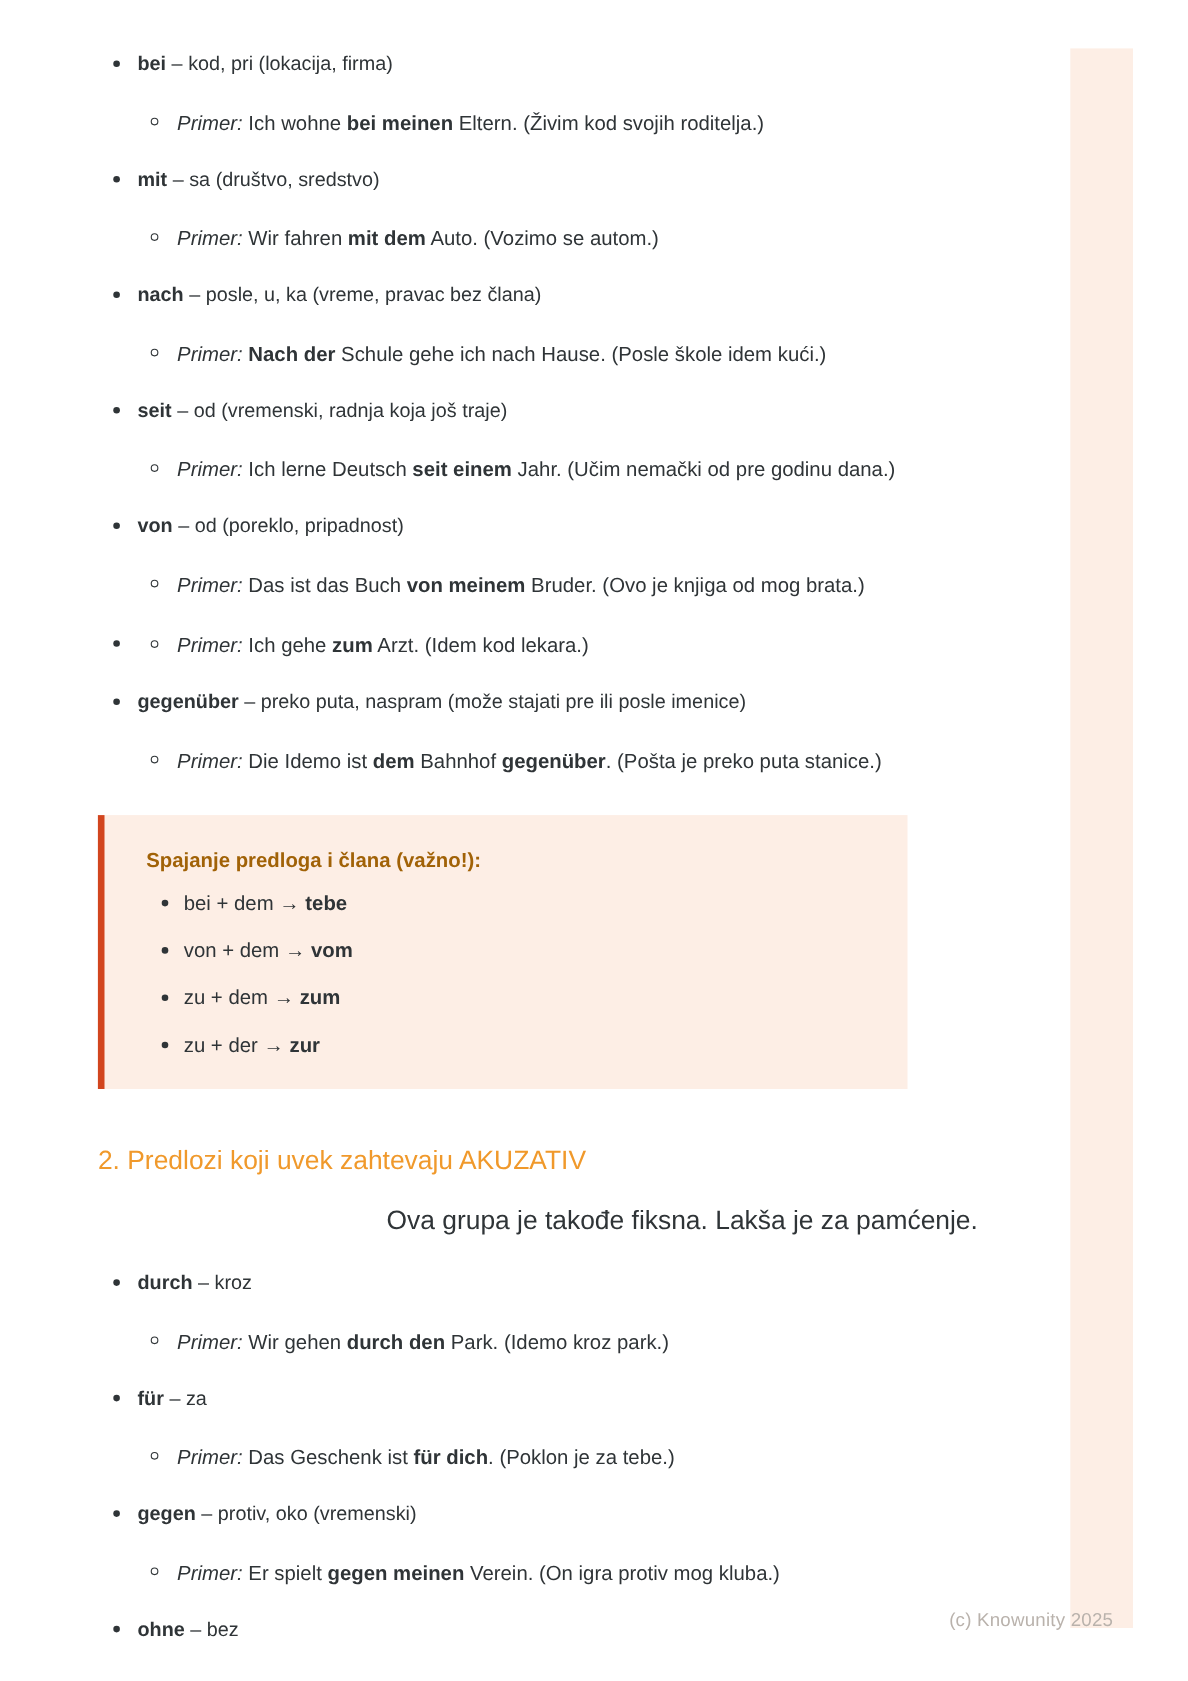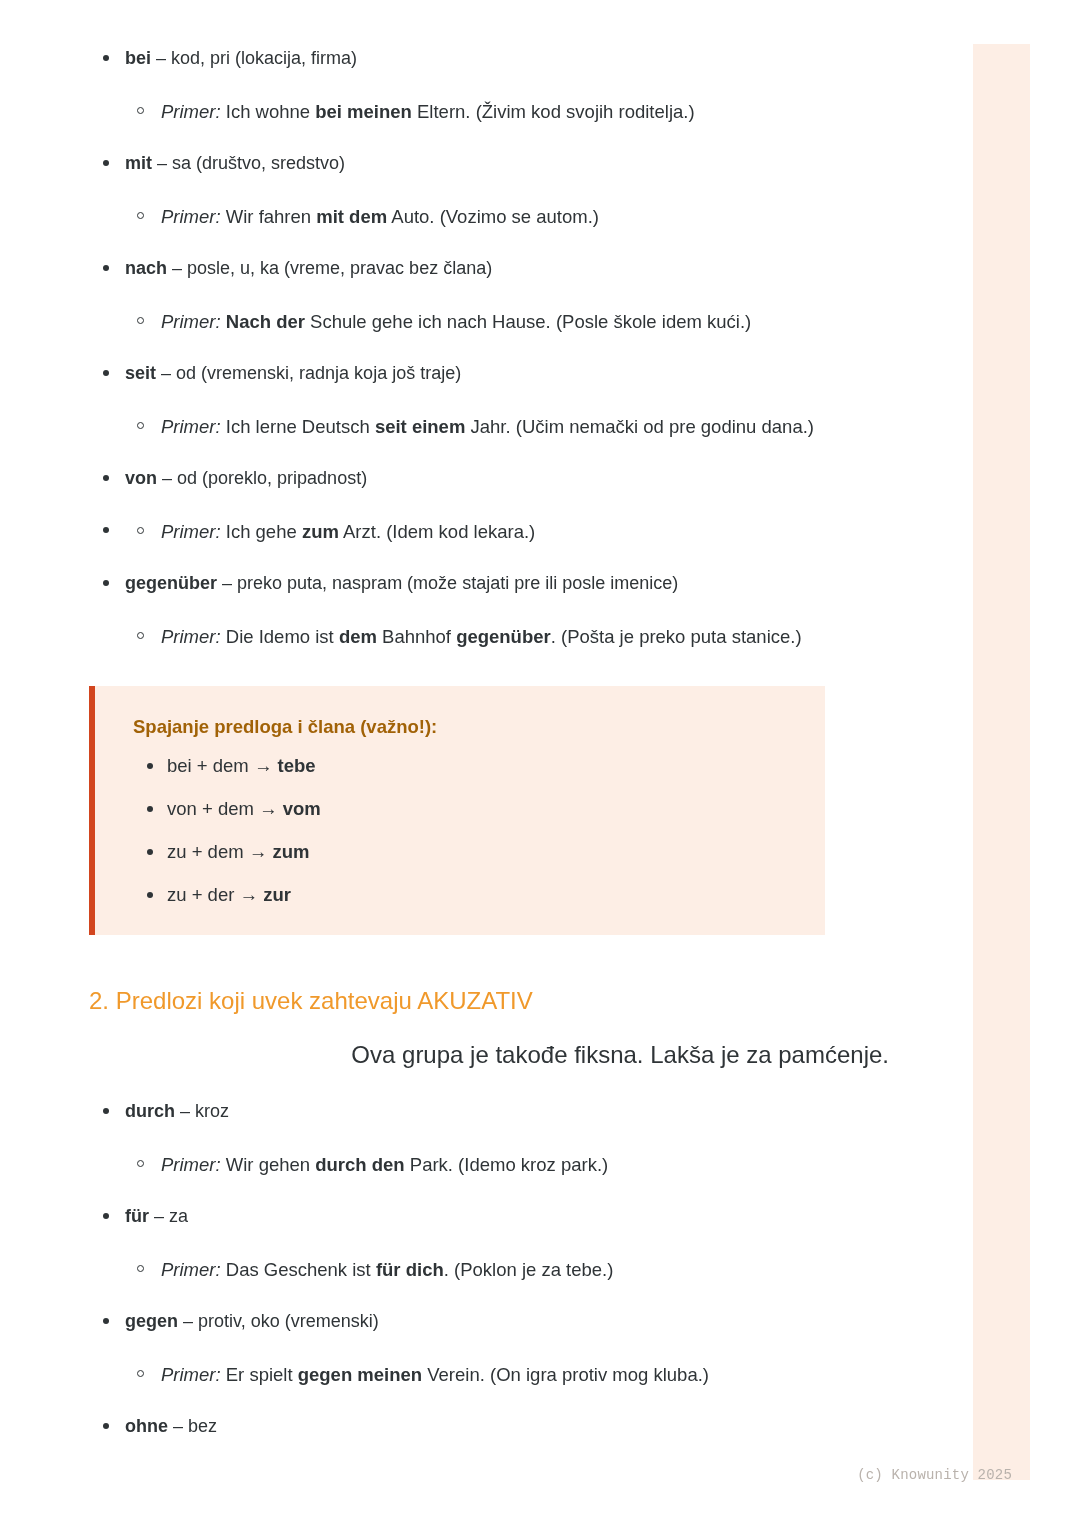--- a/index.html
+++ b/index.html
@@ -145,24 +145,24 @@
     margin: 24px 0 28px 0;
     color: #2f3437;
     text-align: right;
   }
 
   
   .watermark {
     position: absolute;
     right: 68px;
     bottom: 45px;
-    font-size: 14px;
+    font-size: 17px;
     color: #b9b2ac;
     letter-spacing: 0.2px;
-    font-family: Liberation Mono, monospace;
+    font-family: Liberation Sans, sans-serif;
   }
 </style>
 </head>
 <body>
 
 <div class="page">
 
   <div class="side-band"></div>
 
   <div class="content">
@@ -184,20 +184,21 @@
           <div class="sub"><span class="bullet2"></span><span class="primer">Primer:</span><span> </span><span class="b">Nach der</span><span> Schule gehe ich nach Hause. (Posle škole idem kući.)</span></div>
         </li>
         <li class="item">
           <span class="bullet1"></span>
           <div class="term-line"><span class="term">seit</span><span> – od (vremenski, radnja koja još traje)</span></div>
           <div class="sub"><span class="bullet2"></span><span class="primer">Primer:</span><span> Ich lerne Deutsch </span><span class="b">seit einem</span><span> Jahr. (Učim nemački od pre godinu dana.)</span></div>
         </li>
         <li class="item">
           <span class="bullet1"></span>
           <div class="term-line"><span class="term">von</span><span> – od (poreklo, pripadnost)</span></div>
+          <div class="sub"><span class="bullet2"></span><span class="primer">Primer:</span><span> Das ist das Buch </span><span class="b">von meinem</span><span> Bruder. (Ovo je knjiga od mog brata.)</span></div>
         </li>
         <li class="item">
           <span class="bullet1"></span>
           <div class="sub"><span class="bullet2"></span><span class="primer">Primer:</span><span> Ich gehe </span><span class="b">zum</span><span> Arzt. (Idem kod lekara.)</span></div>
         </li>
         <li class="item">
           <span class="bullet1"></span>
           <div class="term-line"><span class="term">gegenüber</span><span> – preko puta, naspram (može stajati pre ili posle imenice)</span></div>
           <div class="sub"><span class="bullet2"></span><span class="primer">Primer:</span><span> Die Idemo ist </span><span class="b">dem</span><span> Bahnhof </span><span class="b">gegenüber</span><span>. (Pošta je preko puta stanice.)</span></div>
         </li>

